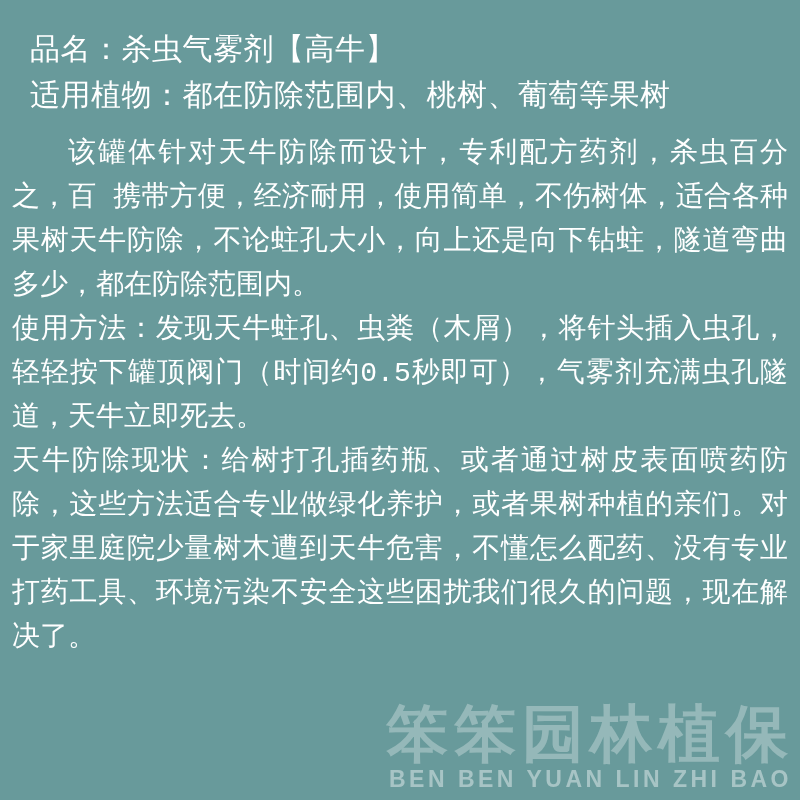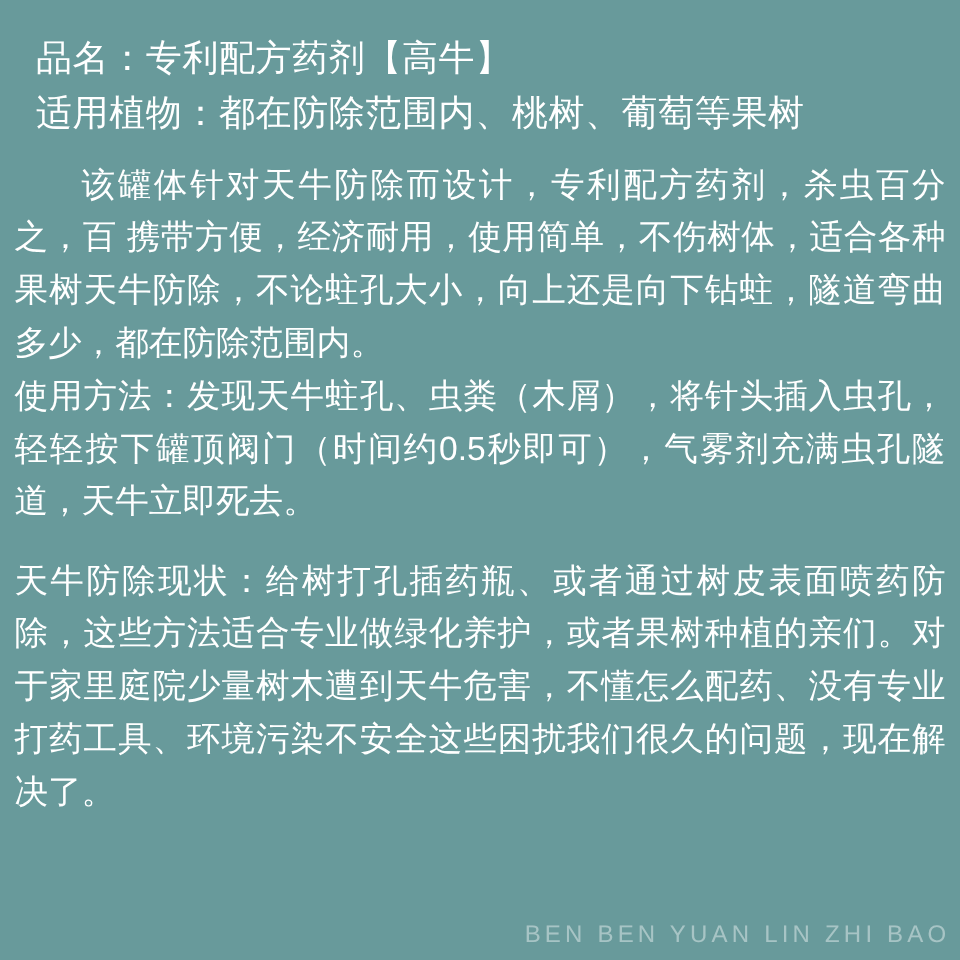--- a/index.html
+++ b/index.html
@@ -30,31 +30,31 @@
     line-height: 46px;
     letter-spacing: 0.5px;
     white-space: nowrap;
   }
   .para {
     font-size: 28px;
     line-height: 44px;
     letter-spacing: 0px;
     text-align: justify;
     text-justify: inter-ideograph;
+    font-family: Liberation Mono, monospace;
   }
   .para-intro {
     margin-top: 14px;
     padding: 0 4px 0 4px;
     text-indent: 56px;
   }
   .para-usage {
     padding: 0 4px 0 4px;
   }
   .para-status {
-    margin-top: 22px;
     padding: 0 4px 0 4px;
   }
   .watermark {
     position: absolute;
     left: 0;
     right: 0;
     bottom: 8px;
     text-align: center;
     pointer-events: none;
     user-select: none;
@@ -62,41 +62,43 @@
   .wm-cn {
     font-size: 62px;
     font-weight: bold;
     letter-spacing: 6px;
     color: rgba(255,255,255,0.30);
     line-height: 64px;
     text-align: right;
     padding-right: 6px;
   }
   .wm-en {
-    font-size: 20px;
+    font-size: 23px;
     letter-spacing: 3.5px;
     color: rgba(255,255,255,0.42);
     line-height: 26px;
     text-align: right;
     padding-right: 8px;
+    font-weight: bold;
   }
 </style>
 </head>
 <body>
 
 <div class="page">
 
   <div class="header-block">
-    <div class="header-line">品名：专利配方药剂【高牛】</div>
+    <div class="header-line">品名：杀虫气雾剂【高牛】</div>
     <div class="header-line">适用植物：都在防除范围内、桃树、葡萄等果树</div>
   </div>
 
   <div class="para para-intro">该罐体针对天牛防除而设计，专利配方药剂，杀虫百分之，百 携带方便，经济耐用，使用简单，不伤树体，适合各种果树天牛防除，不论蛀孔大小，向上还是向下钻蛀，隧道弯曲多少，都在防除范围内。</div>
 
   <div class="para para-usage">使用方法：发现天牛蛀孔、虫粪（木屑），将针头插入虫孔，轻轻按下罐顶阀门（时间约0.5秒即可），气雾剂充满虫孔隧道，天牛立即死去。</div>
 
   <div class="para para-status">天牛防除现状：给树打孔插药瓶、或者通过树皮表面喷药防除，这些方法适合专业做绿化养护，或者果树种植的亲们。对于家里庭院少量树木遭到天牛危害，不懂怎么配药、没有专业打药工具、环境污染不安全这些困扰我们很久的问题，现在解决了。</div>
 
   <div class="watermark">
+    <div class="wm-cn">笨笨园林植保</div>
     <div class="wm-en">BEN BEN YUAN LIN ZHI BAO</div>
   </div>
 
 </div>
 
 </body></html>

